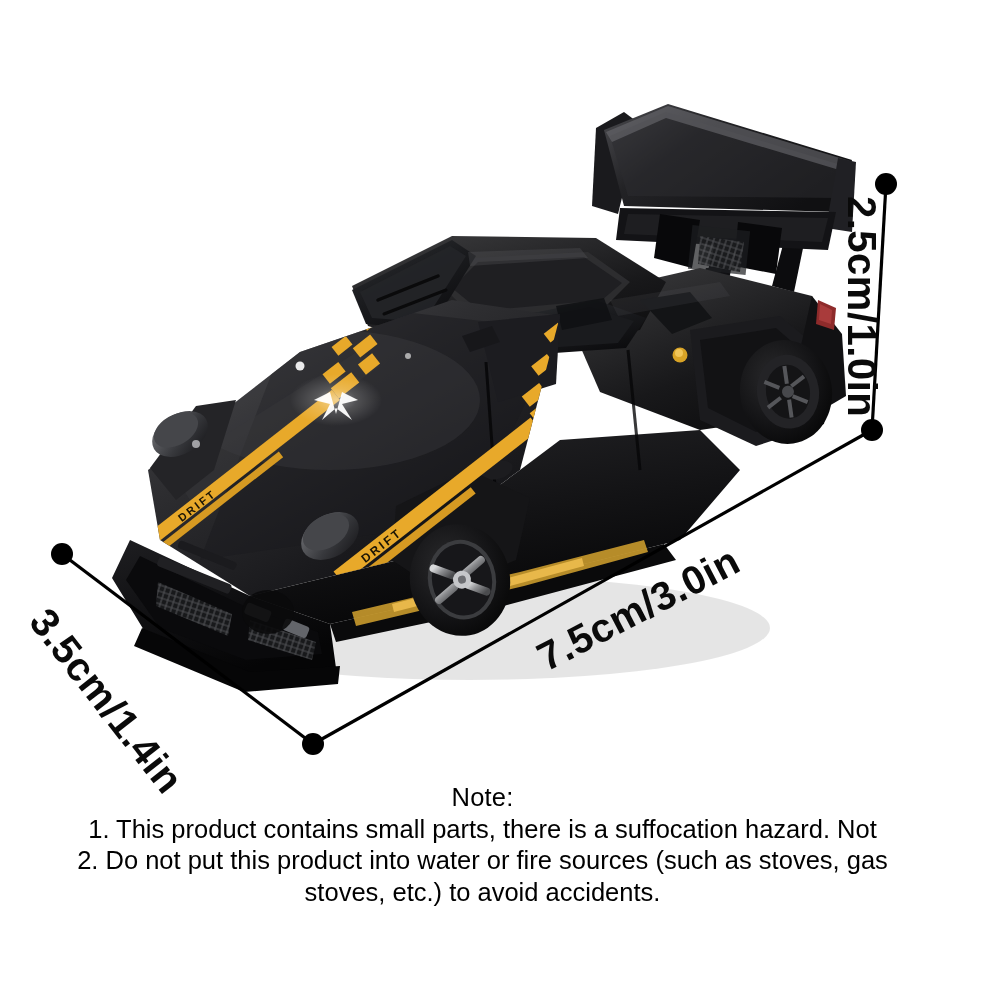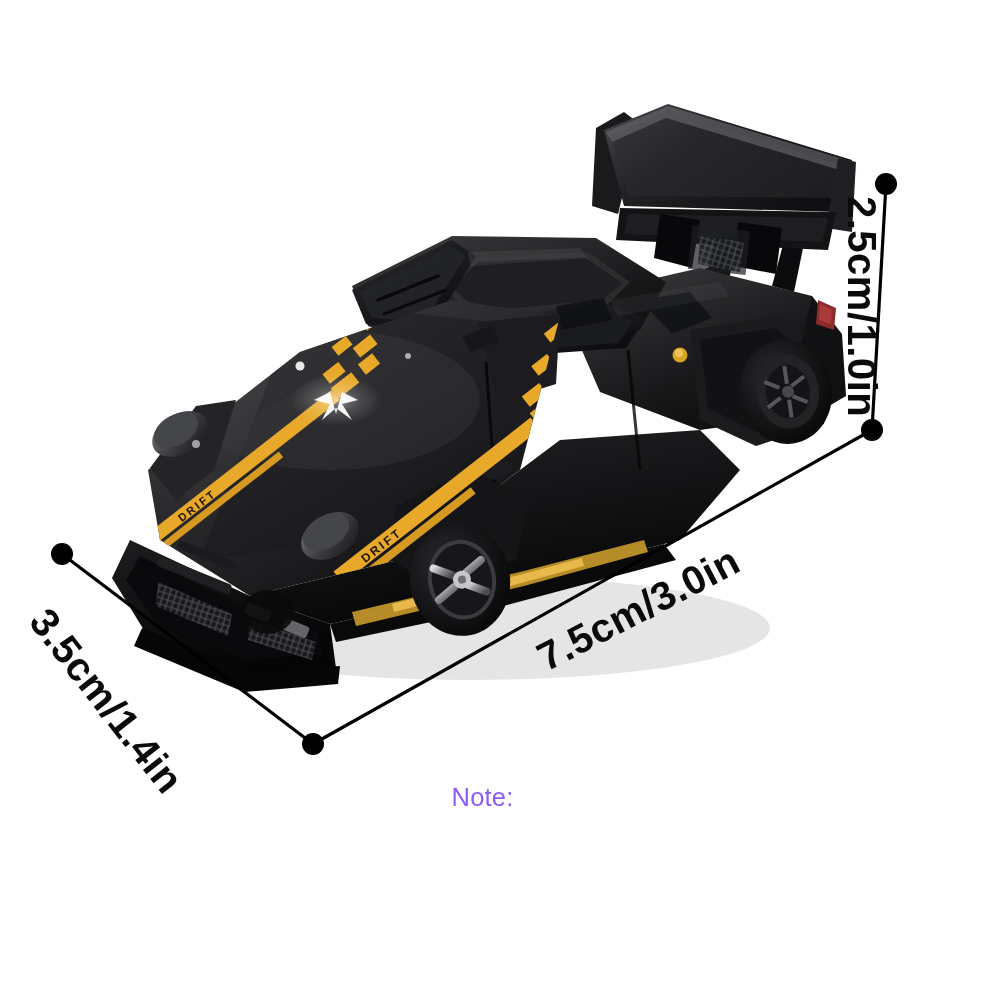--- a/index.html
+++ b/index.html
@@ -17,21 +17,21 @@
     letter-spacing:0.5px;
   }
   #label-height { left:884px; top:196px; font-size:40px; transform-origin:0 0; transform:rotate(90deg); }
   #label-width  { left:530px; top:640px; font-size:40px; transform-origin:0 0; transform:rotate(-27.5deg); }
   #label-depth  { left:56px;  top:600px; font-size:40px; transform-origin:0 0; transform:rotate(52deg); }
 
   #note-block {
     position:absolute;
     left:0; top:782px; width:965px;
     text-align:center;
-    color:#8b5cf6;
+    color:#000000;
     font-size:25.5px;
     line-height:31.5px;
     font-family:"Liberation Sans", sans-serif;
   }
   #note-block .nline { display:block; }
   #note-title { letter-spacing:0.2px; }
 
   svg { display:block; }
 </style>
 </head>
@@ -310,15 +310,18 @@
   </svg>
 
   <div id="label-height" class="dim-label">2.5cm/1.0in</div>
 
   <div id="label-width" class="dim-label">7.5cm/3.0in</div>
 
   <div id="label-depth" class="dim-label">3.5cm/1.4in</div>
 
   <div id="note-block">
     <span id="note-title" class="nline">Note:</span>
+    <span class="nline">1. This product contains small parts, there is a suffocation hazard. Not</span>
+    <span class="nline">2. Do not put this product into water or fire sources (such as stoves, gas</span>
+    <span class="nline">stoves, etc.) to avoid accidents.</span>
   </div>
 
 </div>
 
 </body></html>

